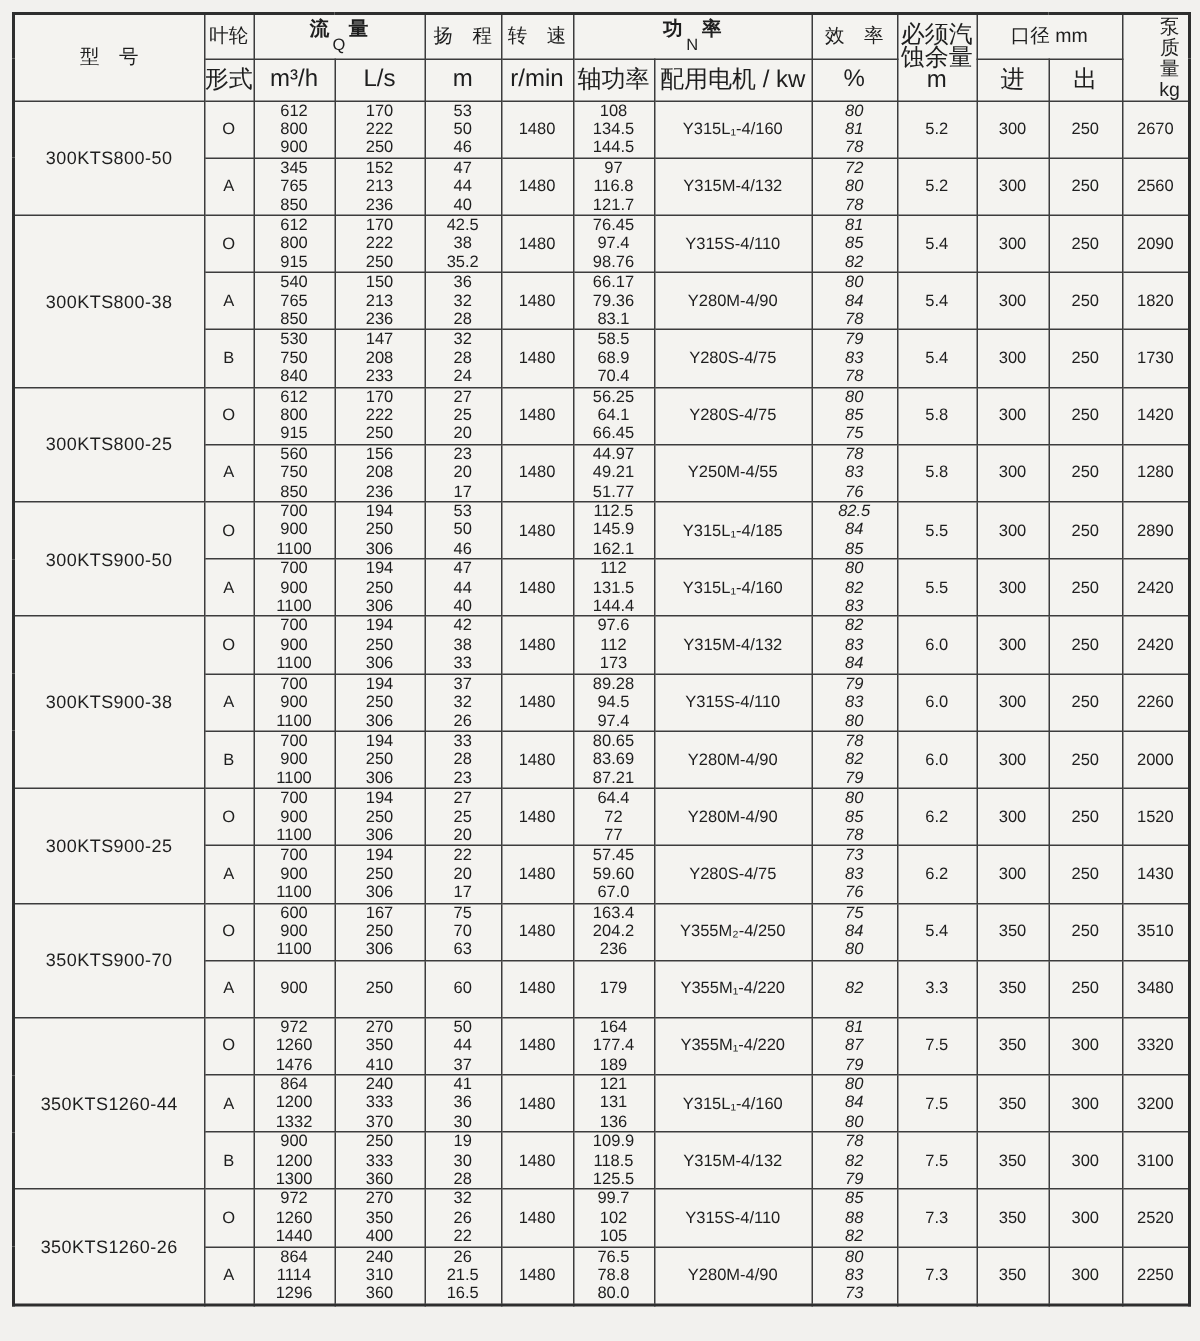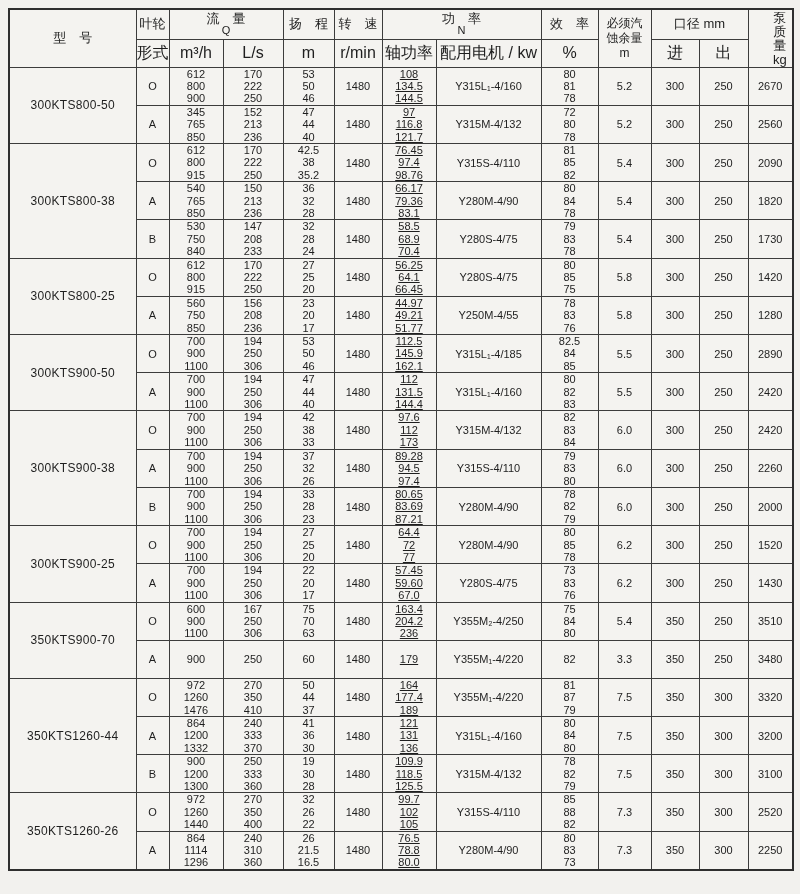--- a/index.html
+++ b/index.html
@@ -21,32 +21,32 @@
     border: 1px solid #3c3c3c;
     font-weight: normal;
     vertical-align: middle;
     text-align: center;
     padding: 0;
   }
   table.spec { border: 2px solid #2e2e2e; }
   thead th { font-size: 13px; }
   thead tr.h1 th { height: 30px; text-align: center; }
   thead tr.h2 th { height: 28px; font-size: 16px; }
-  .hdr-stack { line-height: 13px; }
+  .hdr-stack { line-height: 13px; font-weight: bold; }
   .hdr-sub { font-size: 11px; line-height: 11px; }
-  .npsh-hdr div { font-size: 12px; line-height: 15px; }
+  .npsh-hdr div { font-size: 16px; line-height: 15px; }
   .mass-hdr { display: flex; flex-direction: column; justify-content: space-around; height: 54px; align-items: center; padding-left: 19px; }
   .mass-hdr div { line-height: 14px; }
   tbody td { font-size: 11px; height: 38px; }
   tbody td div { line-height: 12.4px; }
   td.model-cell { font-size: 12px; letter-spacing: 0.3px; }
   td.l { text-align: left; }
-  td.pl6 { padding-left: 6px; text-decoration: underline; }
+  td.pl6 { padding-left: 6px; }
   td.pl10 { padding-left: 10px; }
-  td.pl14 { padding-left: 14px; }
+  td.pl14 { padding-left: 14px; font-style: italic; }
 </style>
 </head>
 <body>
 
 <div class="page">
   <table class="spec">
     <colgroup>
       <col style="width:127px">
         <col style="width:33px">
         <col style="width:54px">

